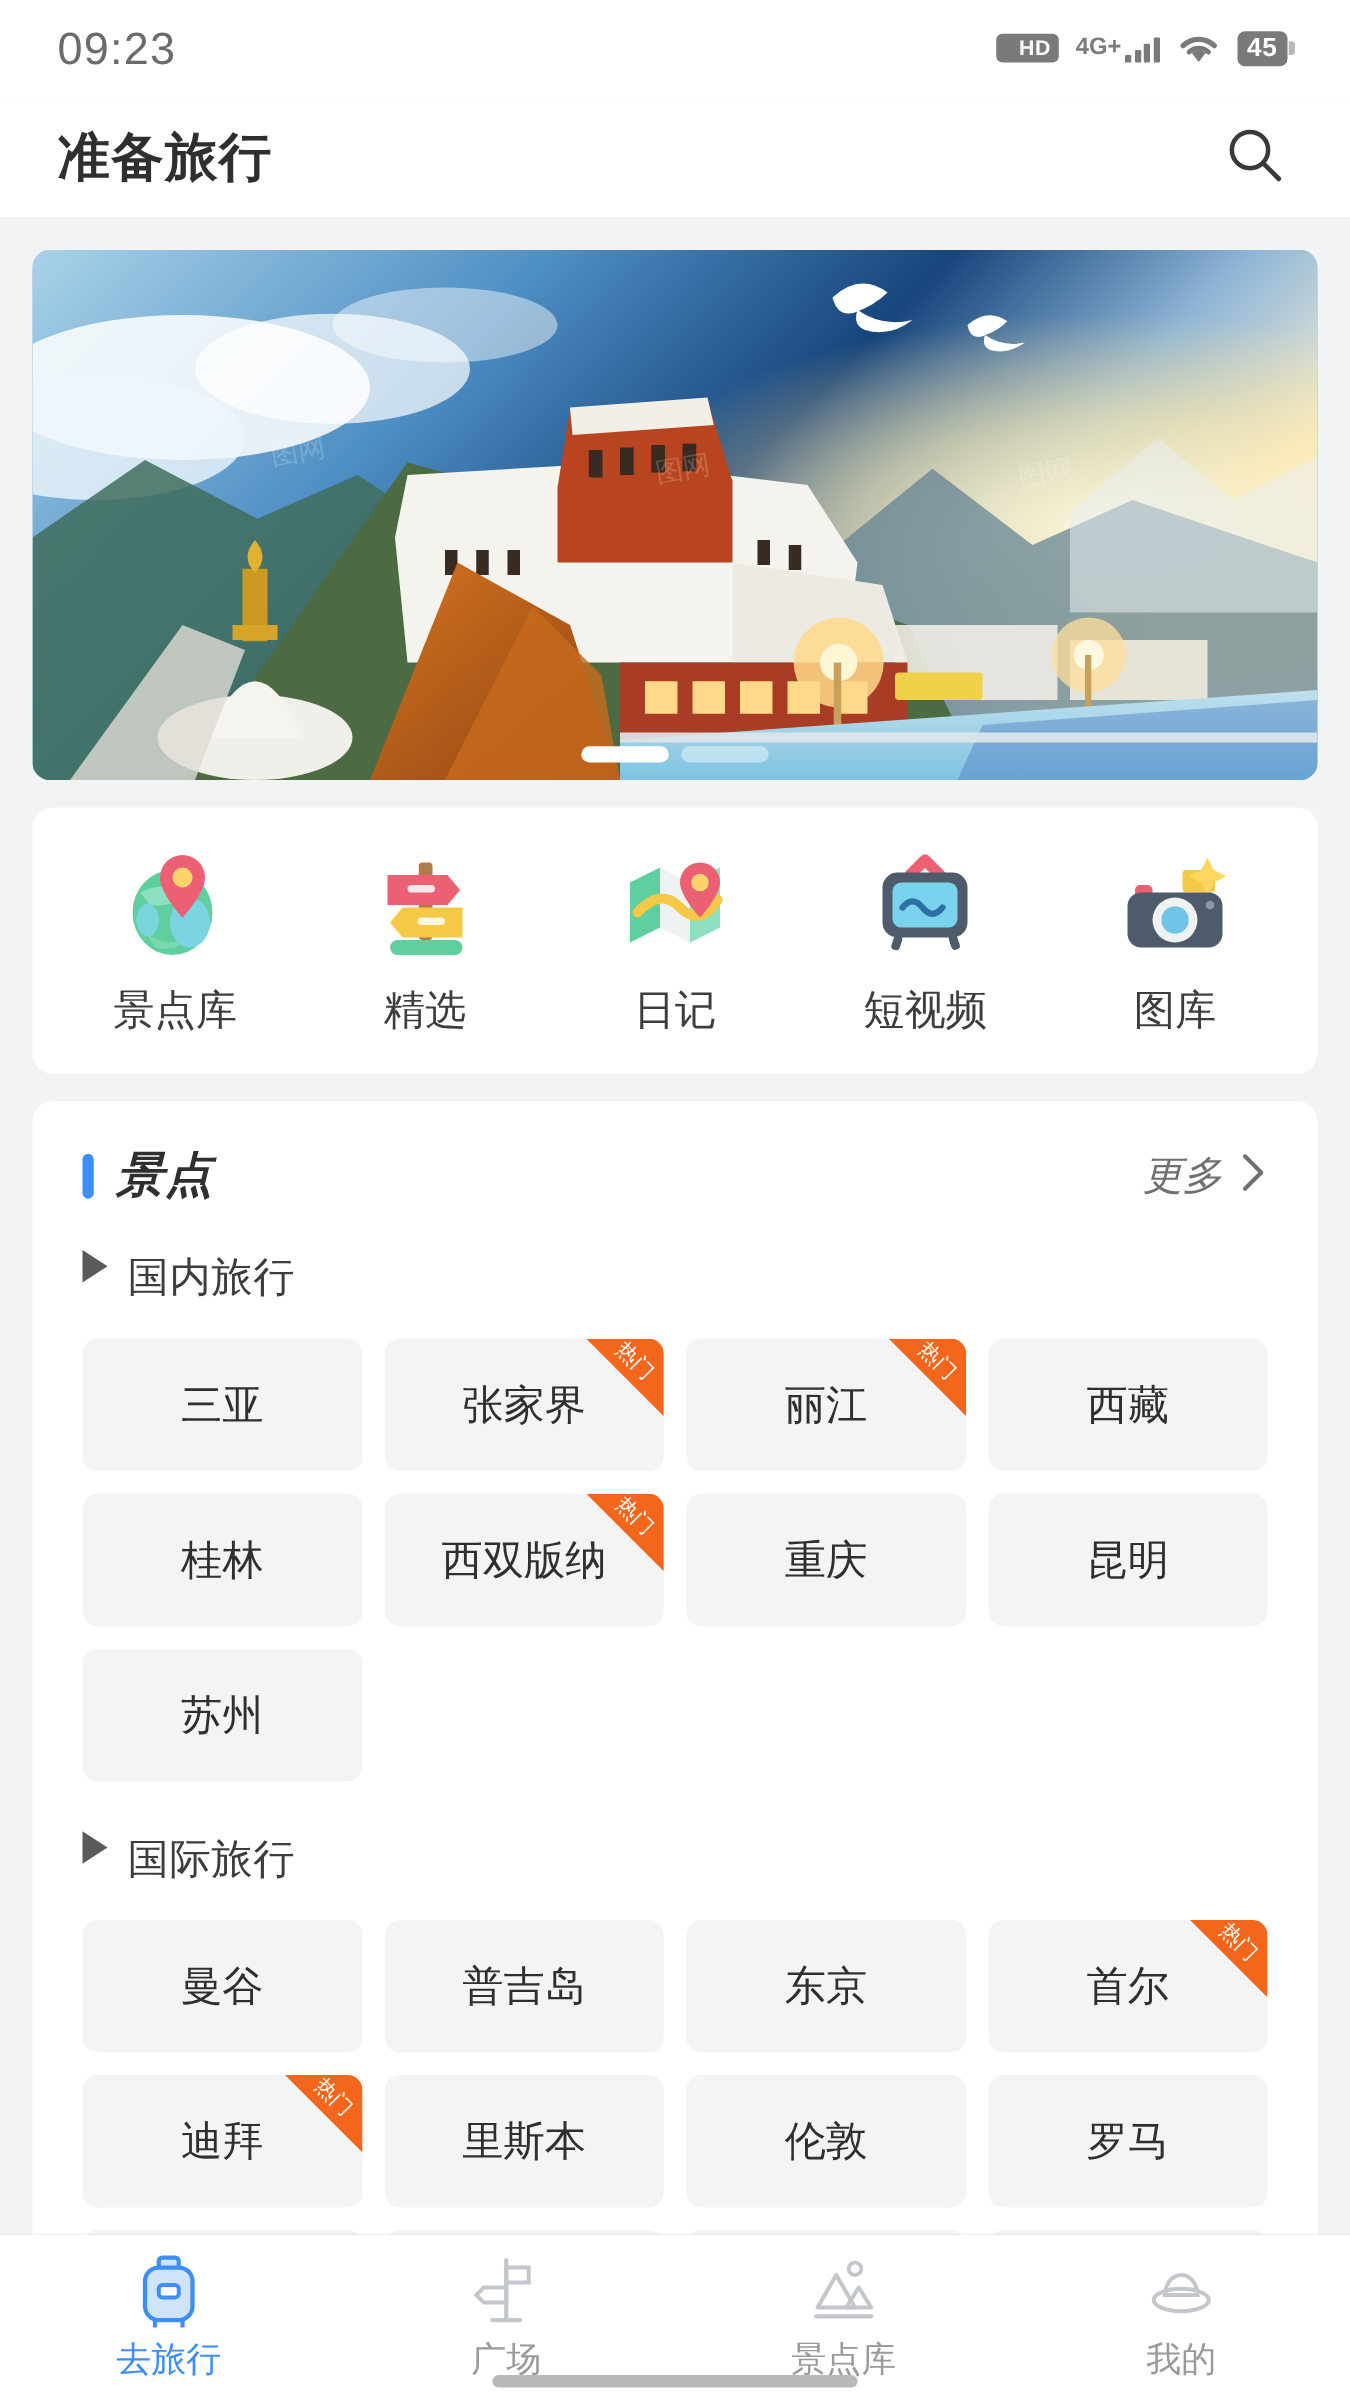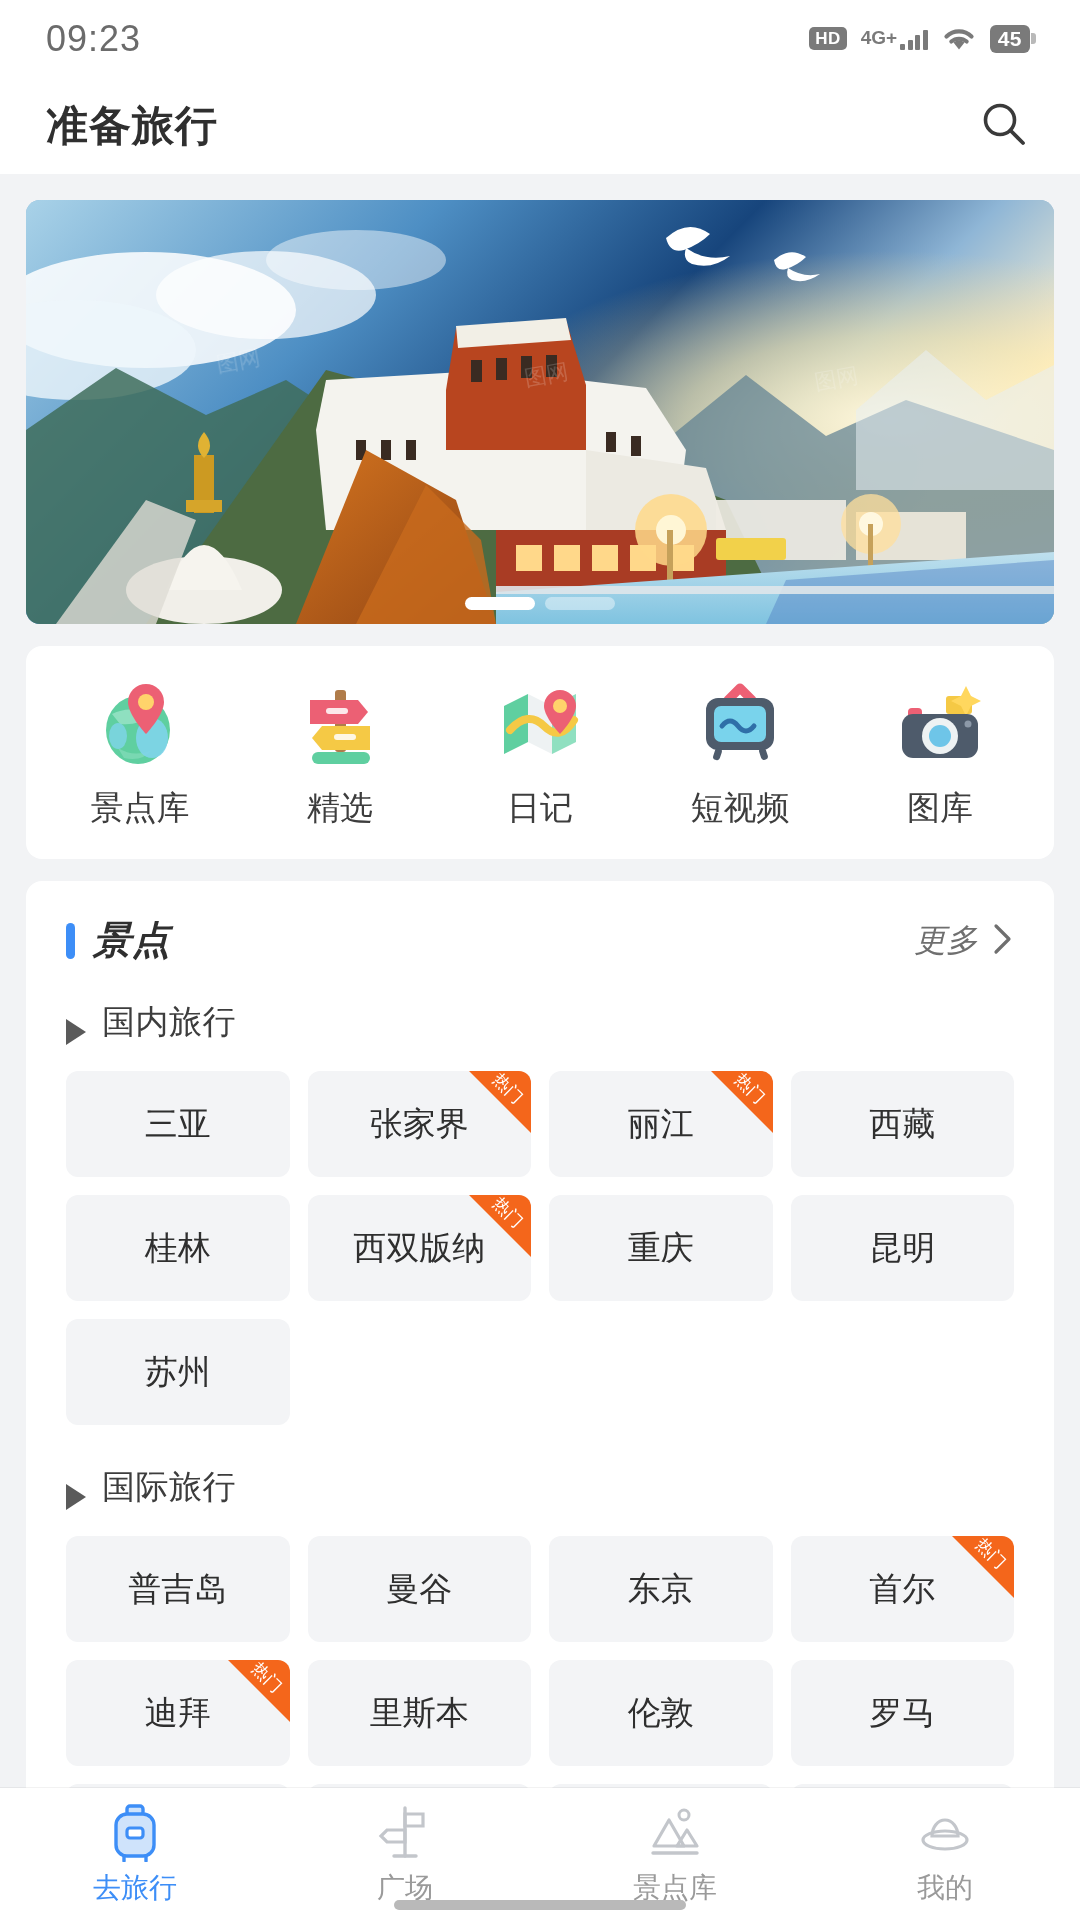--- a/index.html
+++ b/index.html
@@ -14,21 +14,21 @@
   
   .status-bar{
     height:78px; background:#ffffff;
     display:flex; align-items:center; justify-content:space-between;
     padding:0 44px 0 46px;
   }
   .status-time{ font-size:36px; color:#6b6b6b; letter-spacing:1px; }
   .status-icons{ display:flex; align-items:center; gap:14px; }
   .icon-hd{
     background:#7a7a7a; color:#fff; font-size:17px; font-weight:bold;
-    border-radius:5px; padding:3px 6px 3px 6px; line-height:1;
+    border-radius:5px; padding:3px 6px 3px 18px; line-height:1;
     letter-spacing:0.5px;
   }
   .sig-wrap{ display:flex; align-items:flex-start; gap:3px; }
   .sig-text{ font-size:19px; color:#7a7a7a; font-weight:bold; line-height:1; margin-bottom:1px;}
   .sig-bars{ display:flex; align-items:flex-end; gap:2.5px; height:22px; }
   .sig-bars i{ width:5px; background:#7a7a7a; display:block; border-radius:1px;}
   .sig-bars i:nth-child(1){height:6px;}
   .sig-bars i:nth-child(2){height:10px;}
   .sig-bars i:nth-child(3){height:15px;}
   .sig-bars i:nth-child(4){height:20px;}
@@ -88,21 +88,21 @@
     display:flex; align-items:center; justify-content:space-between;
     padding:0 40px 0 40px;
     font-style:italic;
   }
   .sec-left{ display:flex; align-items:center; gap:18px;}
   .sec-bar{ width:9px; height:36px; background:#3d8ef7; border-radius:5px;}
   .sec-title{ font-size:38px; font-weight:bold; color:#2f2f2f; letter-spacing:1px;}
   .sec-more{ display:flex; align-items:center; gap:14px; }
   .sec-more-txt{ font-size:32px; color:#6f6f6f;}
 
-  .sub-head{ display:flex; align-items:flex-end; gap:16px; padding:0 40px; margin-top:34px;}
+  .sub-head{ display:flex; align-items:flex-start; gap:16px; padding:0 40px; margin-top:34px;}
   .tri{
     width:0;height:0;
     border-left:20px solid #5a5a5a;
     border-top:13px solid transparent;
     border-bottom:13px solid transparent;
   }
   .sub-title{ font-size:33px; color:#3d3d3d; letter-spacing:0.5px;}
 
   .grid{
     display:grid; grid-template-columns:repeat(4,1fr);
@@ -435,24 +435,24 @@
           <span class="tile-txt">苏州</span>
         </div>
       </div>
 
     <div class="sub-head" style="margin-top:40px">
       <span class="tri"></span>
       <span class="sub-title">国际旅行</span>
     </div>
     <div class="grid" id="grid-1">
         <div class="tile">
+          <span class="tile-txt">曼谷</span>
+        </div>
+        <div class="tile">
           <span class="tile-txt">普吉岛</span>
-        </div>
-        <div class="tile">
-          <span class="tile-txt">曼谷</span>
         </div>
         <div class="tile">
           <span class="tile-txt">东京</span>
         </div>
         <div class="tile">
           <span class="tile-txt">首尔</span>
           <span class="ribbon" style="border-top-color: rgb(244, 102, 27);"></span>
           <span class="ribbon-txt">热门</span>
         </div>
         <div class="tile">

